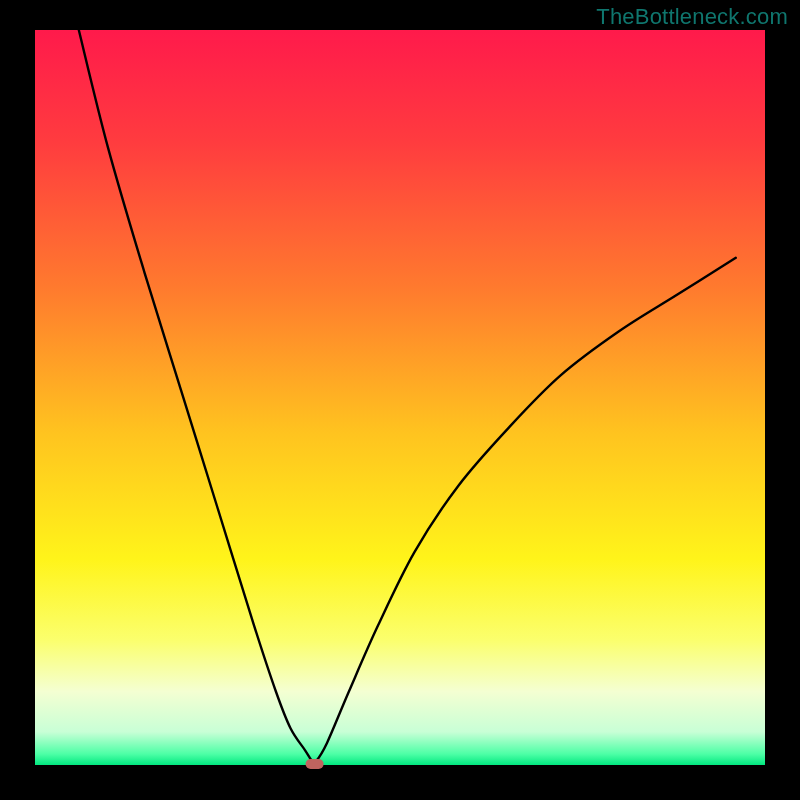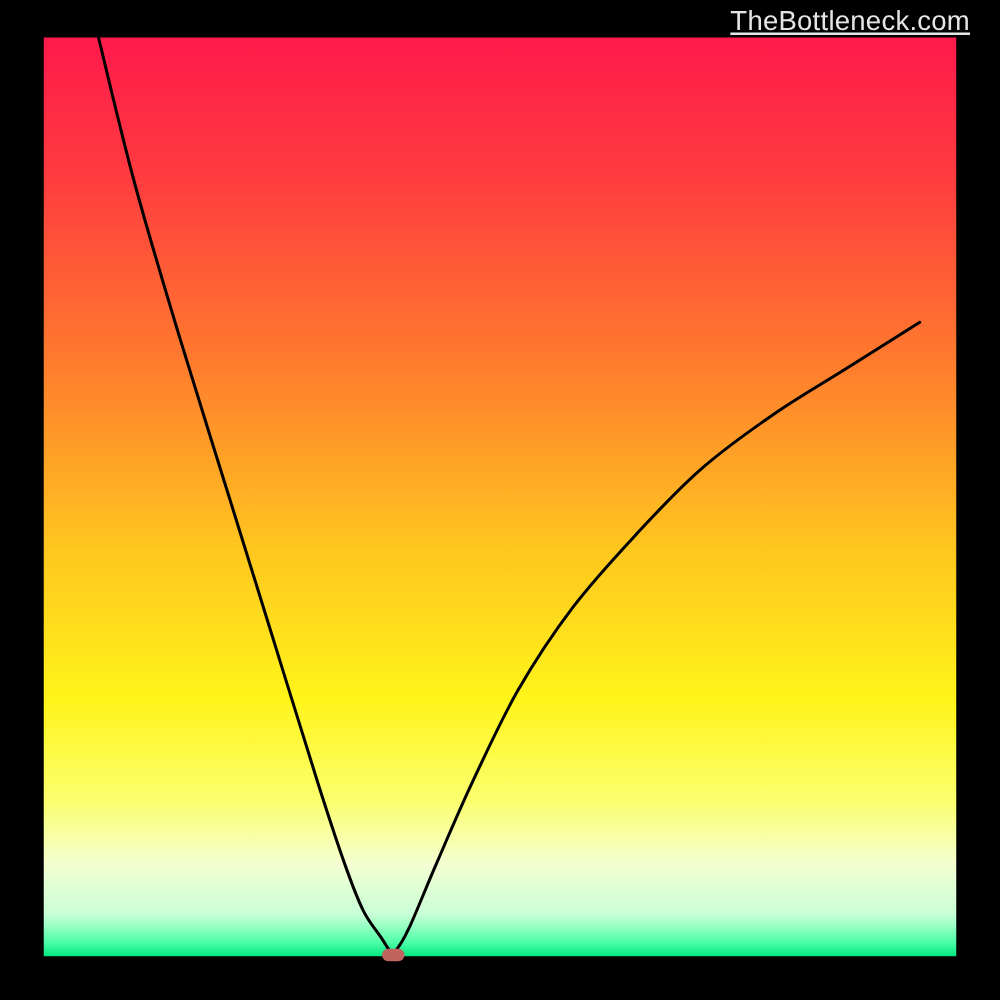--- a/index.html
+++ b/index.html
@@ -13,27 +13,26 @@
   }
   .frame {
     position: relative;
     width: 800px;
     height: 800px;
     background: #000;
   }
   .watermark {
     position: absolute;
     top: 4px;
-    right: 24px;
+    right: 12px;
     font-size: 22px;
     font-weight: 500;
-    color: #e5e5e5;
+    color: #0f766e;
     letter-spacing: 0.2px;
     z-index: 3;
-    text-decoration: underline;
   }
   svg {
     position: absolute;
     top: 0;
     left: 0;
   }
 </style>
 </head>
 <body>
 

